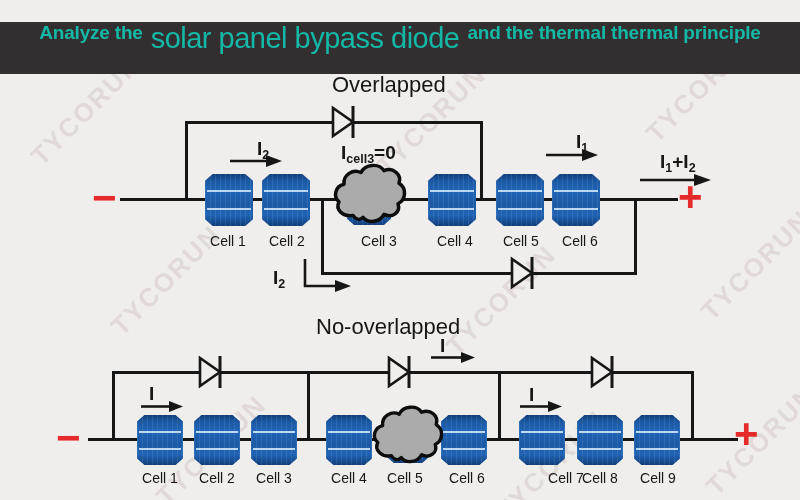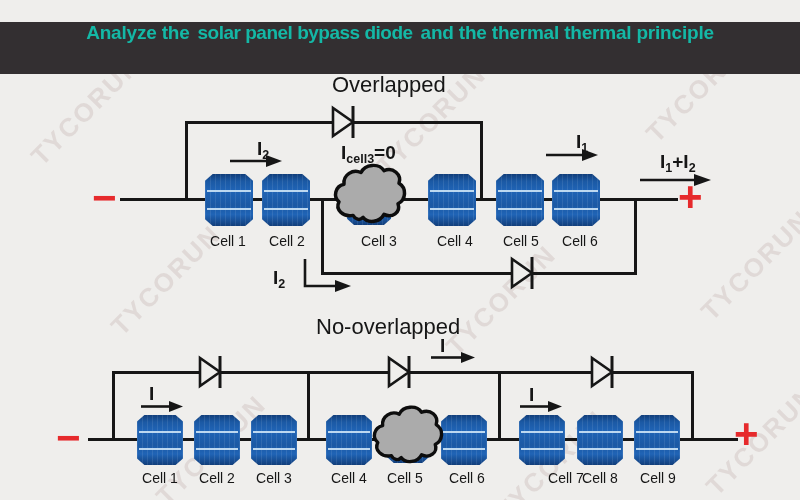--- a/index.html
+++ b/index.html
@@ -3,21 +3,21 @@
 <meta charset="utf-8">
 <style>
   html,body{margin:0;padding:0;background:#d8d8d8;}
   #stage{position:relative;width:800px;height:500px;background:#efeeec;overflow:hidden;
          font-family:"Liberation Sans",sans-serif;color:#161616;}
   
   .banner{position:absolute;left:0;top:22px;width:800px;height:52px;background:#332f31;
           color:#14b8a6;display:flex;align-items:flex-start;justify-content:center;gap:8px;
           white-space:nowrap;z-index:6;}
   .banner .sm{font-size:19px;font-weight:700;letter-spacing:-0.2px;}
-  .banner .lg{font-size:19px;font-weight:700;letter-spacing:-0.5px;}
+  .banner .lg{font-size:29px;font-weight:400;letter-spacing:-0.5px;}
   
   .wm{position:absolute;color:rgba(199,184,182,0.38);font-size:26px;font-weight:700;
       transform:rotate(-45deg);z-index:1;letter-spacing:2px;}
   
   .wire{position:absolute;background:#161616;z-index:2;}
   svg.diode{position:absolute;z-index:3;overflow:visible;}
   svg.arrow,svg.larrow{position:absolute;z-index:5;overflow:visible;}
   svg.cloud{position:absolute;z-index:4;overflow:visible;}
   .cell{position:absolute;z-index:3;
         clip-path:polygon(16% 0,84% 0,100% 13%,100% 87%,84% 100%,16% 100%,0 87%,0 13%);

